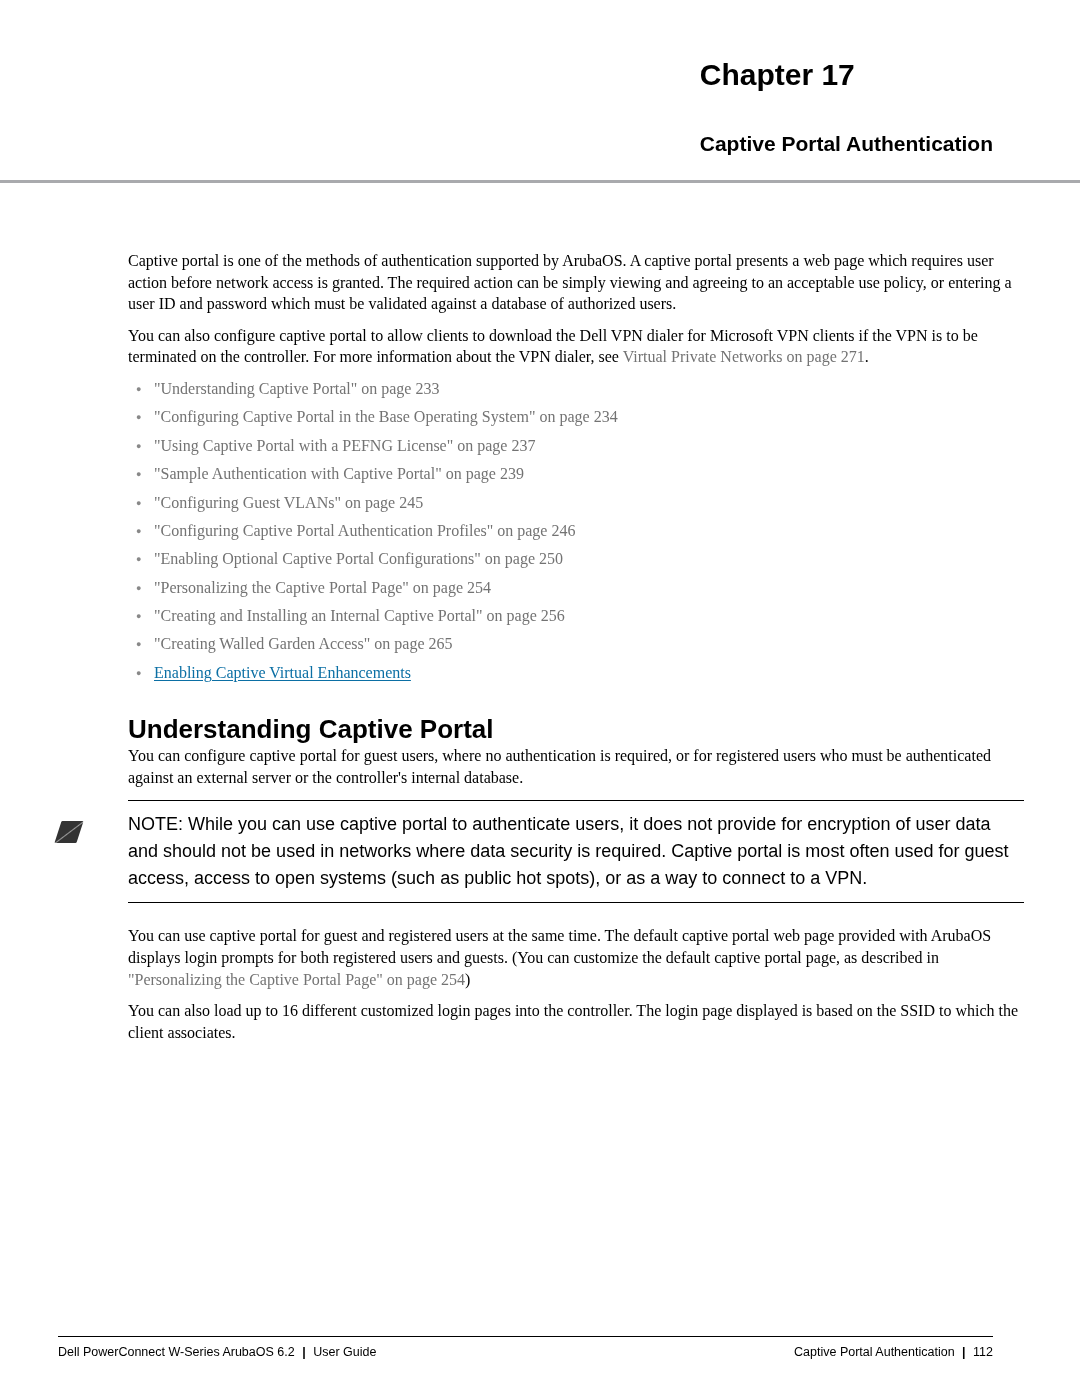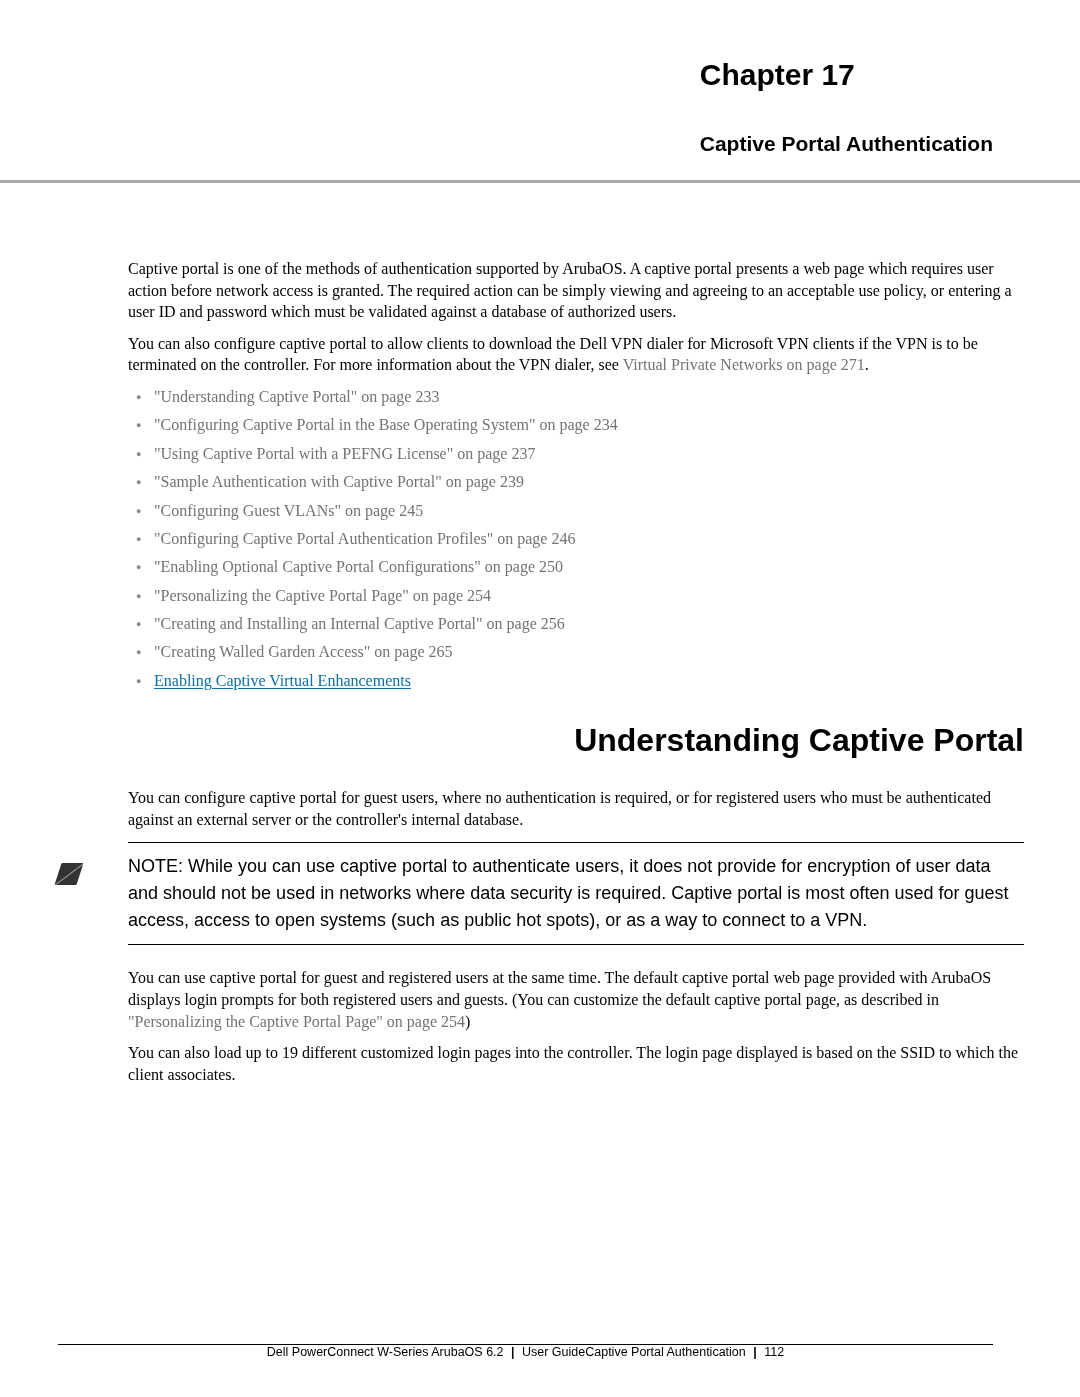--- a/index.html
+++ b/index.html
@@ -45,21 +45,21 @@
     height: 3px;
     background: #a9aaad;
   }
   .content {
     position: absolute;
     top: 250px;
     left: 128px;
     width: 896px;
   }
   p {
-    margin: 8px 0 10px 0;
+    margin: 0 0 10px 0;
     line-height: 1.35;
   }
   ul.topics {
     list-style: none;
     padding: 0;
     margin: 8px 0 30px 0;
   }
   ul.topics li {
     position: relative;
     padding-left: 26px;
@@ -78,23 +78,22 @@
     color: #737373;
   }
   .link-underline {
     color: #0b6fa4;
     text-decoration: underline;
     text-underline-offset: 2px;
   }
   h2.section-heading {
     font-family: Arial, Helvetica, sans-serif;
     font-weight: bold;
-    font-size: 32px;
-    margin: 30px 0 28px 0;
-    text-align: right;
+    font-size: 26px;
+    margin: 30px 0 0 0;
   }
   .note-box {
     border-top: 1px solid #000;
     border-bottom: 1px solid #000;
     padding: 10px 0;
     margin: 12px 0 22px 0;
     position: relative;
   }
   .note-text {
     font-family: Arial, Helvetica, sans-serif;
@@ -114,24 +113,25 @@
     height: 100%;
     background: linear-gradient(135deg, #333 0%, #333 48%, #999 52%, #333 56%, #333 100%);
     border-radius: 1px;
   }
   .footer {
     position: absolute;
     bottom: 38px;
     left: 58px;
     right: 55px;
     border-top: 0.5px solid #000;
+    padding-top: 8px;
     font-family: Arial, Helvetica, sans-serif;
     font-size: 12.5px;
     display: flex;
-    justify-content: center;
+    justify-content: space-between;
   }
   .footer-sep {
     margin: 0 4px;
     font-weight: bold;
   }
 </style>
 </head>
 <body>
 
 <div class="page">
@@ -174,21 +174,21 @@
       <div class="note-icon">
           <div class="note-icon-inner"></div>
         </div>
       <div class="note-text">NOTE: While you can use captive portal to authenticate users, it does not provide for encryption of user data and should not be used in networks where data security is required. Captive portal is most often used for guest access, access to open systems (such as public hot spots), or as a way to connect to a VPN.</div>
     </div>
 
     <p>
       <span>You can use captive portal for guest and registered users at the same time. The default captive portal web page provided with ArubaOS displays login prompts for both registered users and guests. (You can customize the default captive portal page, as described in </span><span class="link">"Personalizing the Captive Portal Page" on page 254</span><span>)</span>
     </p>
 
-    <p>You can also load up to 19 different customized login pages into the controller. The login page displayed is based on the SSID to which the client associates.</p>
+    <p>You can also load up to 16 different customized login pages into the controller. The login page displayed is based on the SSID to which the client associates.</p>
 
   </div>
 
   <div class="footer">
     <div>
       <span>Dell PowerConnect W-Series ArubaOS 6.2</span>
       <span class="footer-sep">|</span>
       <span>User Guide</span>
     </div>
     <div>

